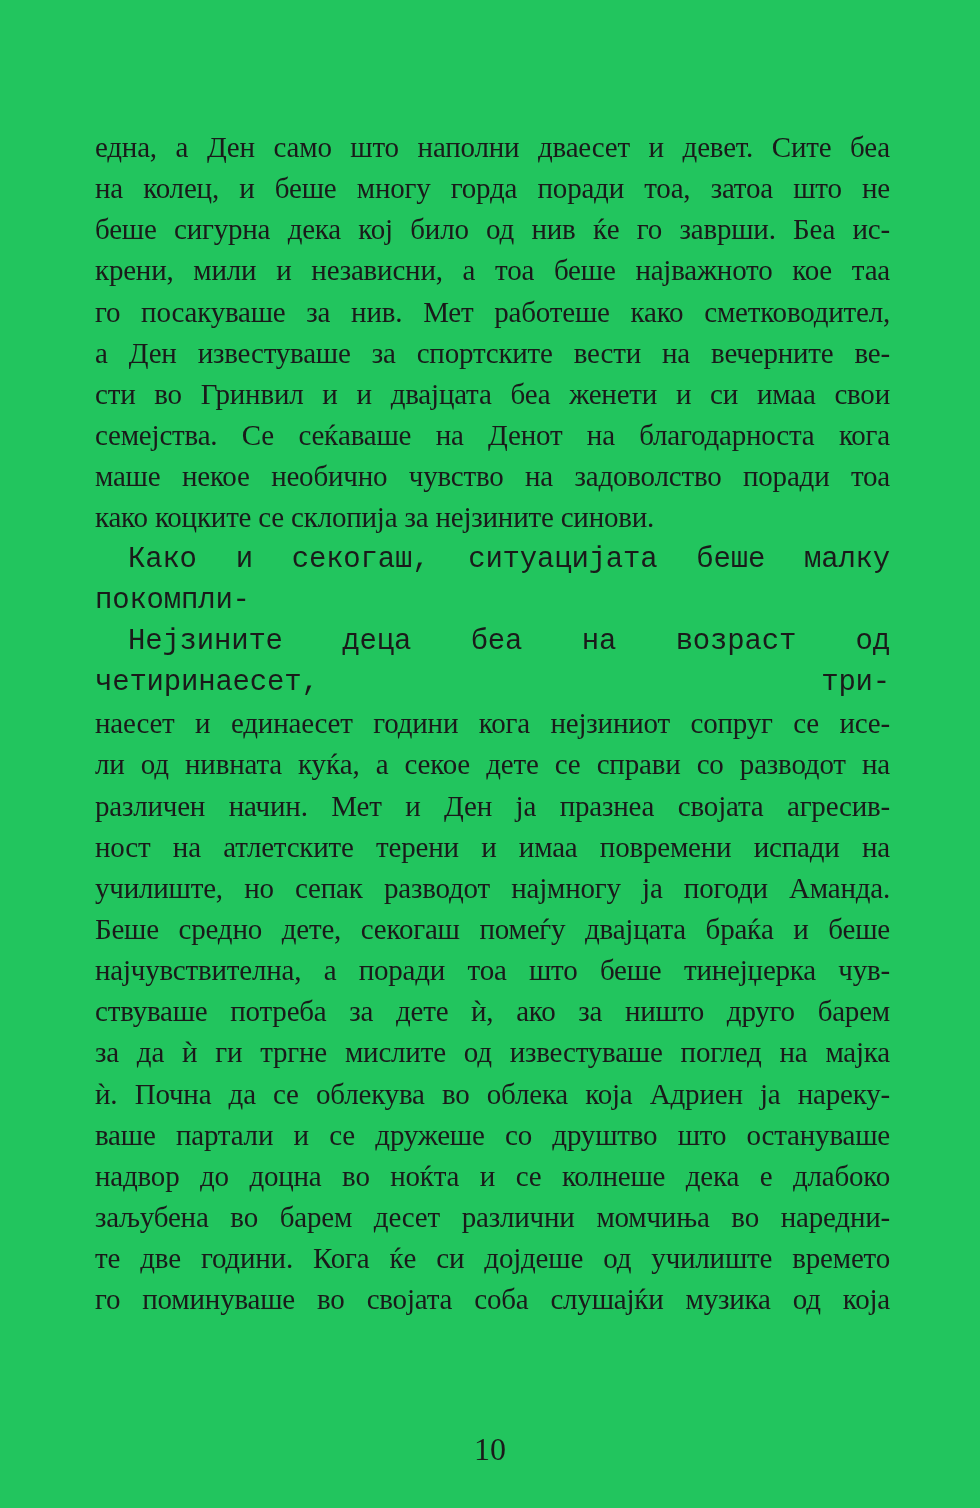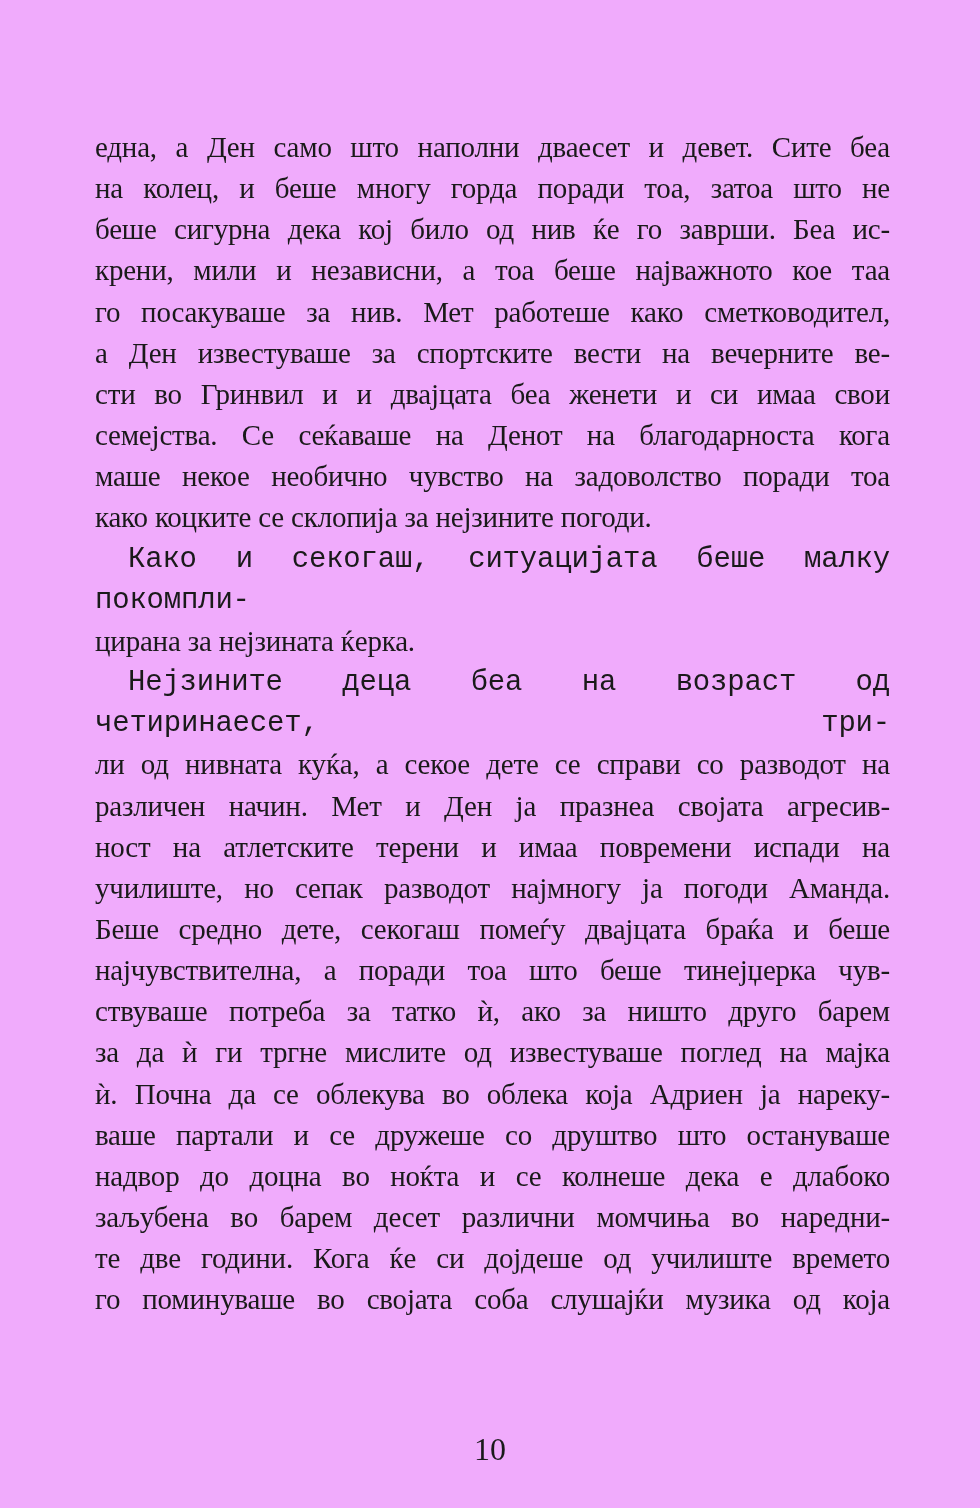--- a/index.html
+++ b/index.html
@@ -1,20 +1,20 @@
 <!DOCTYPE html>
 <html><head>
 <meta charset="utf-8">
 <style>
   html, body { margin: 0; padding: 0; }
   .page {
     position: relative;
     width: 980px;
     height: 1508px;
-    background: #f0abfc;
+    background: #22c55e;
     font-family: "Liberation Serif", "DejaVu Serif", serif;
     color: #1a1a1a;
     overflow: hidden;
   }
   .text-block {
     position: absolute;
     left: 95px;
     top: 127px;
     width: 795px;
     font-size: 29px;
@@ -50,31 +50,31 @@
   <div class="text-block">
     <div class="line">една, а Ден само што наполни дваесет и девет. Сите беа</div>
     <div class="line">на колец, и беше многу горда поради тоа, затоа што не</div>
     <div class="line">беше сигурна дека кој било од нив ќе го заврши. Беа ис-</div>
     <div class="line">крени, мили и независни, а тоа беше најважното кое таа</div>
     <div class="line">го посакуваше за нив. Мет работеше како сметководител,</div>
     <div class="line">а Ден известуваше за спортските вести на вечерните ве-</div>
     <div class="line">сти во Гринвил и и двајцата беа женети и си имаа свои</div>
     <div class="line">семејства. Се сеќаваше на Денот на благодарноста кога</div>
     <div class="line">маше некое необично чувство на задоволство поради тоа</div>
-    <div class="line para-end">како коцките се склопија за нејзините погоди.</div>
+    <div class="line para-end">како коцките се склопија за нејзините синови.</div>
     <div class="line indent">Како и секогаш, ситуацијата беше малку покомпли-</div>
-    <div class="line para-end">цирана за нејзината ќерка.</div>
     <div class="line indent">Нејзините деца беа на возраст од четиринаесет, три-</div>
+    <div class="line">наесет и единаесет години кога нејзиниот сопруг се исе-</div>
     <div class="line">ли од нивната куќа, а секое дете се справи со разводот на</div>
     <div class="line">различен начин. Мет и Ден ја празнеа својата агресив-</div>
     <div class="line">ност на атлетските терени и имаа повремени испади на</div>
     <div class="line">училиште, но сепак разводот најмногу ја погоди Аманда.</div>
     <div class="line">Беше средно дете, секогаш помеѓу двајцата браќа и беше</div>
     <div class="line">најчувствителна, а поради тоа што беше тинејџерка чув-</div>
-    <div class="line">ствуваше потреба за татко ѝ, ако за ништо друго барем</div>
+    <div class="line">ствуваше потреба за дете ѝ, ако за ништо друго барем</div>
     <div class="line">за да ѝ ги тргне мислите од известуваше поглед на мајка</div>
     <div class="line">ѝ. Почна да се облекува во облека која Адриен ја нареку-</div>
     <div class="line">ваше партали и се дружеше со друштво што остануваше</div>
     <div class="line">надвор до доцна во ноќта и се колнеше дека е длабоко</div>
     <div class="line">заљубена во барем десет различни момчиња во наредни-</div>
     <div class="line">те две години. Кога ќе си дојдеше од училиште времето</div>
     <div class="line">го поминуваше во својата соба слушајќи музика од која</div>
   </div>
   <div class="folio">10</div>
 </div>

